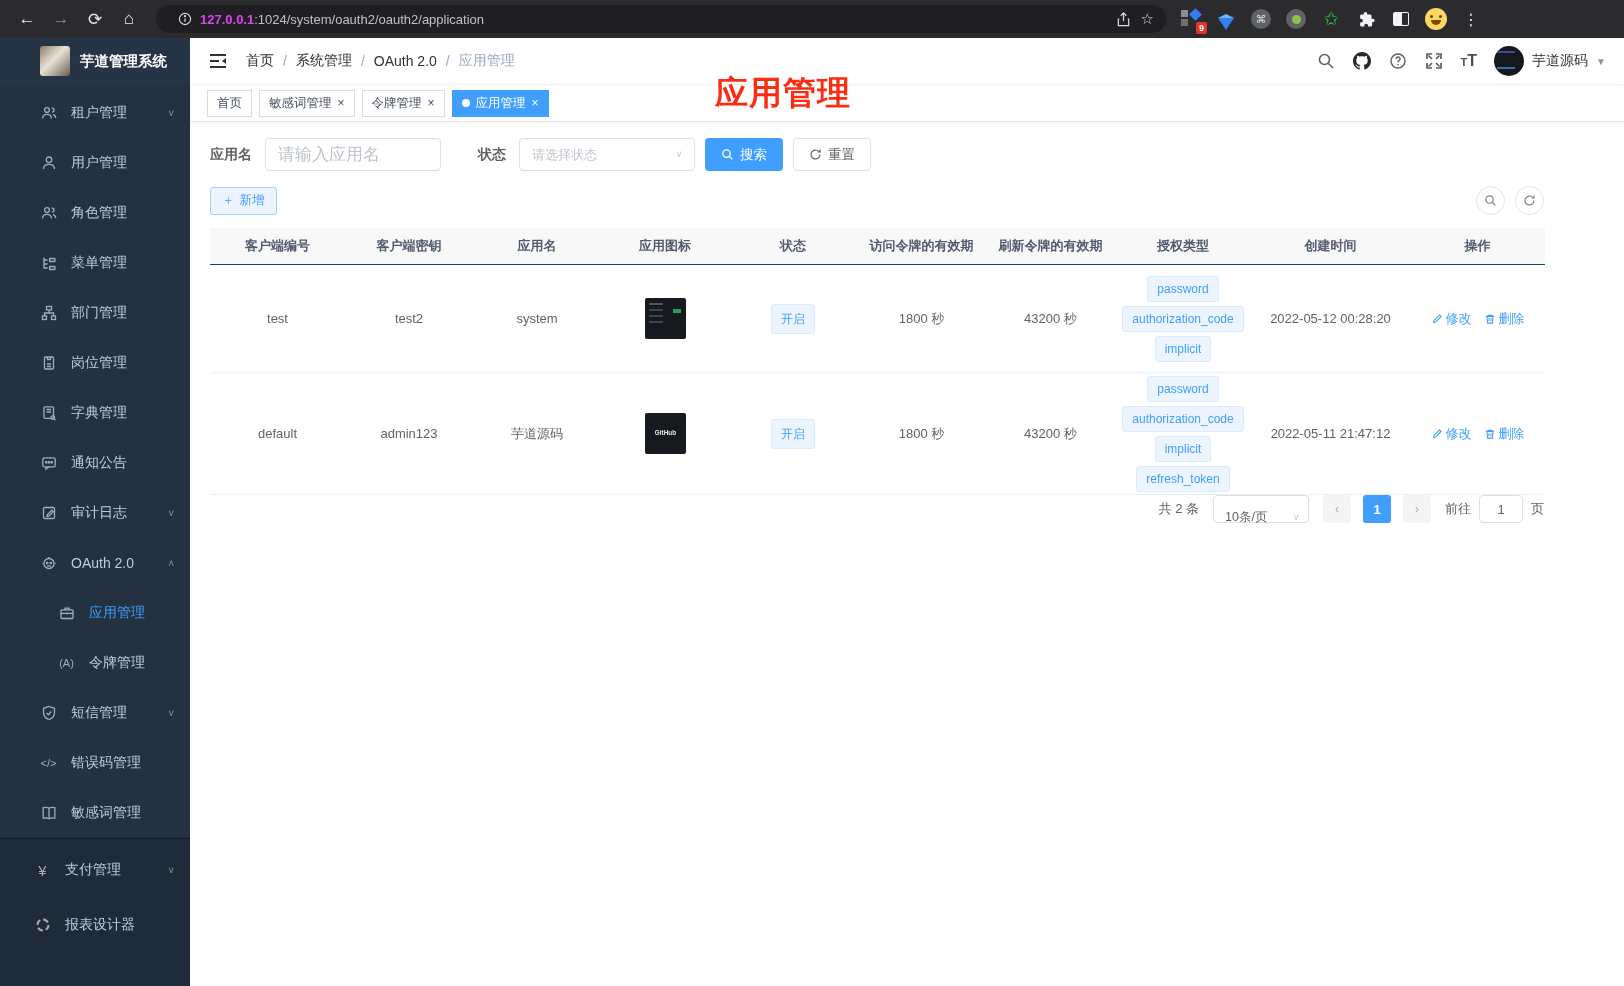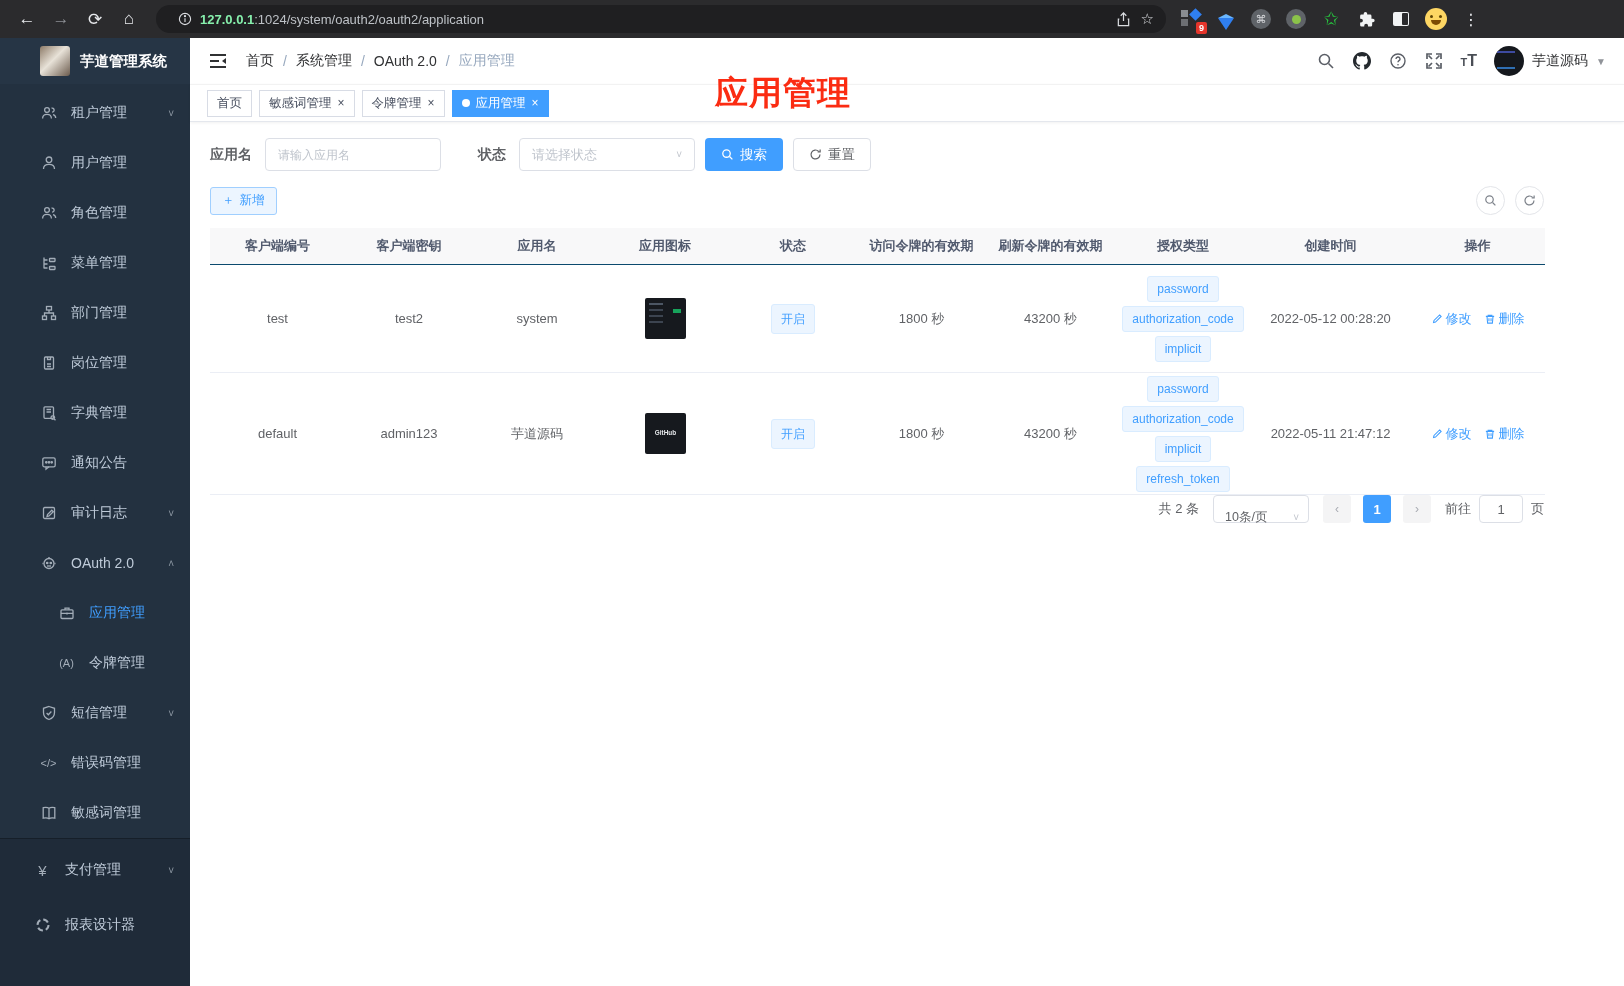--- a/index.html
+++ b/index.html
@@ -7,21 +7,21 @@
     font-family:"Liberation Sans","DejaVu Sans",sans-serif; }
 
   
   .browser-bar { height:38px; background:#2b2b2d; display:flex; align-items:center; padding:0 10px; }
   .nav-btn { width:28px; height:28px; display:flex; align-items:center; justify-content:center;
     color:#e8eaed; font-size:17px; margin:0 3px; cursor:pointer; }
   .nav-btn.dim { color:#8d9095; }
   .url-pill { flex:0 0 1010px; height:28px; margin-left:10px; background:#1f1f21; border-radius:14px;
     display:flex; align-items:center; padding:0 12px; color:#e8eaed; }
   .url-text { font-size:13px; margin-left:8px; flex:1; white-space:nowrap; overflow:hidden; }
-  .url-host { font-weight:700; color:#86efac; }
+  .url-host { font-weight:700; color:#d946ef; }
   .url-rest { color:#bdc1c6; }
   .pill-ic { color:#dadce0; margin-left:10px; font-size:15px; display:flex; align-items:center; }
   .ext-row { display:flex; align-items:center; margin-left:14px; gap:13px; }
   .ext { position:relative; width:22px; height:22px; display:flex; align-items:center; justify-content:center; cursor:pointer; }
   .badge-9 { position:absolute; right:-5px; bottom:-4px; background:#e5352b; color:#fff; font-size:9px;
     padding:1px 3px; border-radius:2px; font-weight:700; }
   .sq { position:absolute; background:#8a8d91; width:7px; height:7px; }
   .diamond { position:absolute; width:9px; height:9px; background:#2f7ff0; transform:rotate(45deg); right:2px; top:2px; }
   .gem { width:0; height:0; border-left:8px solid transparent; border-right:8px solid transparent; border-top:12px solid #2f7ff0; position:relative; }
   .gem:before { content:""; position:absolute; left:-8px; top:-16px; border-left:8px solid transparent; border-right:8px solid transparent; border-bottom:4px solid #6ab7ff; }
@@ -83,21 +83,21 @@
   .tab-dot { width:8px; height:8px; border-radius:50%; background:#fff; }
 
   .annotation { position:absolute; left:525px; top:33px; font-size:33px; font-weight:700;
     color:#fb2c12; z-index:20; letter-spacing:1px; }
 
   
   .content { padding:16px 20px; flex:1; }
   .filter-row { display:flex; align-items:center; }
   .f-label { font-size:14px; font-weight:700; color:#606266; margin-right:13px; }
   .f-input { width:176px; height:33px; border:1px solid #dcdfe6; border-radius:4px; padding:0 12px;
-    font-size:12px; color:#3b82f6; outline:none; font-family:inherit; }
+    font-size:17px; color:#3b82f6; outline:none; font-family:inherit; }
   .f-input::placeholder { color:#bfc4cc; }
   .f-select { width:176px; height:33px; border:1px solid #dcdfe6; border-radius:4px; padding:8px 12px;
     font-size:13px; color:#bfc4cc; display:flex; align-items:center; justify-content:space-between; cursor:pointer; }
   .sp36 { width:37px; }
   .btn { height:33px; border-radius:4px; font-size:13.5px; display:inline-flex; align-items:center;
     justify-content:center; cursor:pointer; padding:0 15px; gap:6px; border:1px solid transparent; }
   .btn-primary { background:#409eff; color:#fff; margin-left:10px; }
   .btn-plain { background:#fff; border-color:#dcdfe6; color:#606266; margin-left:10px; }
   .btn svg { width:13px; height:13px; }
 

